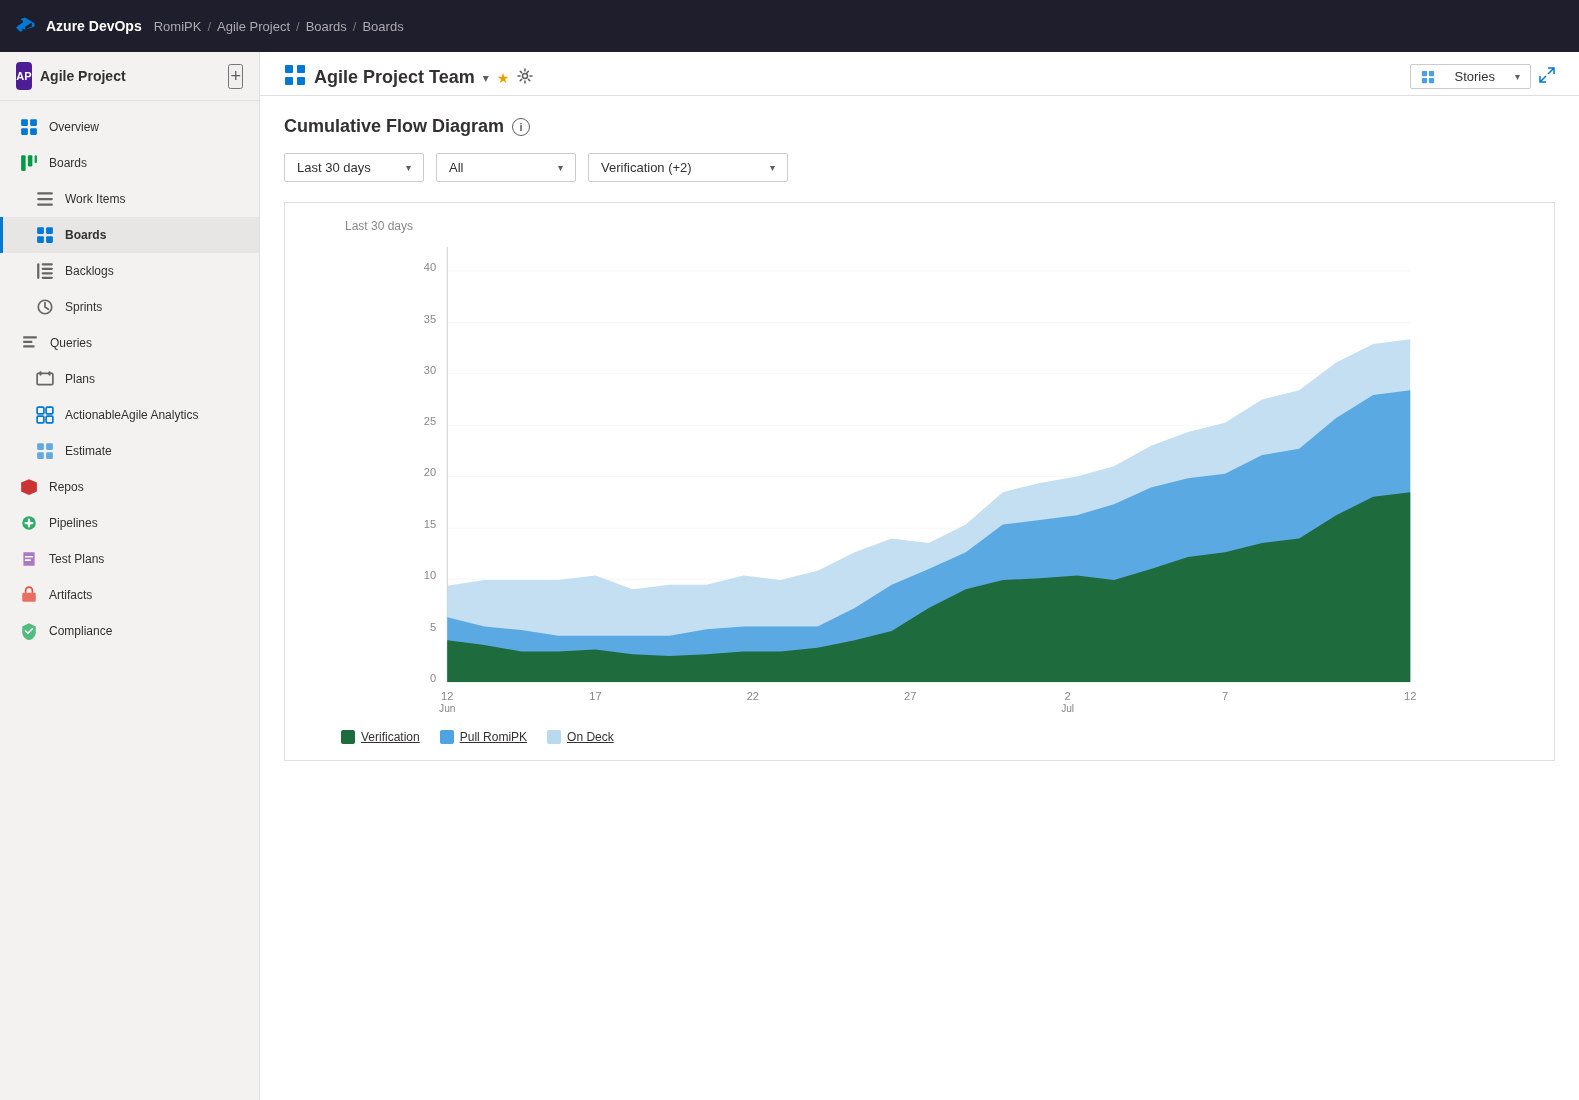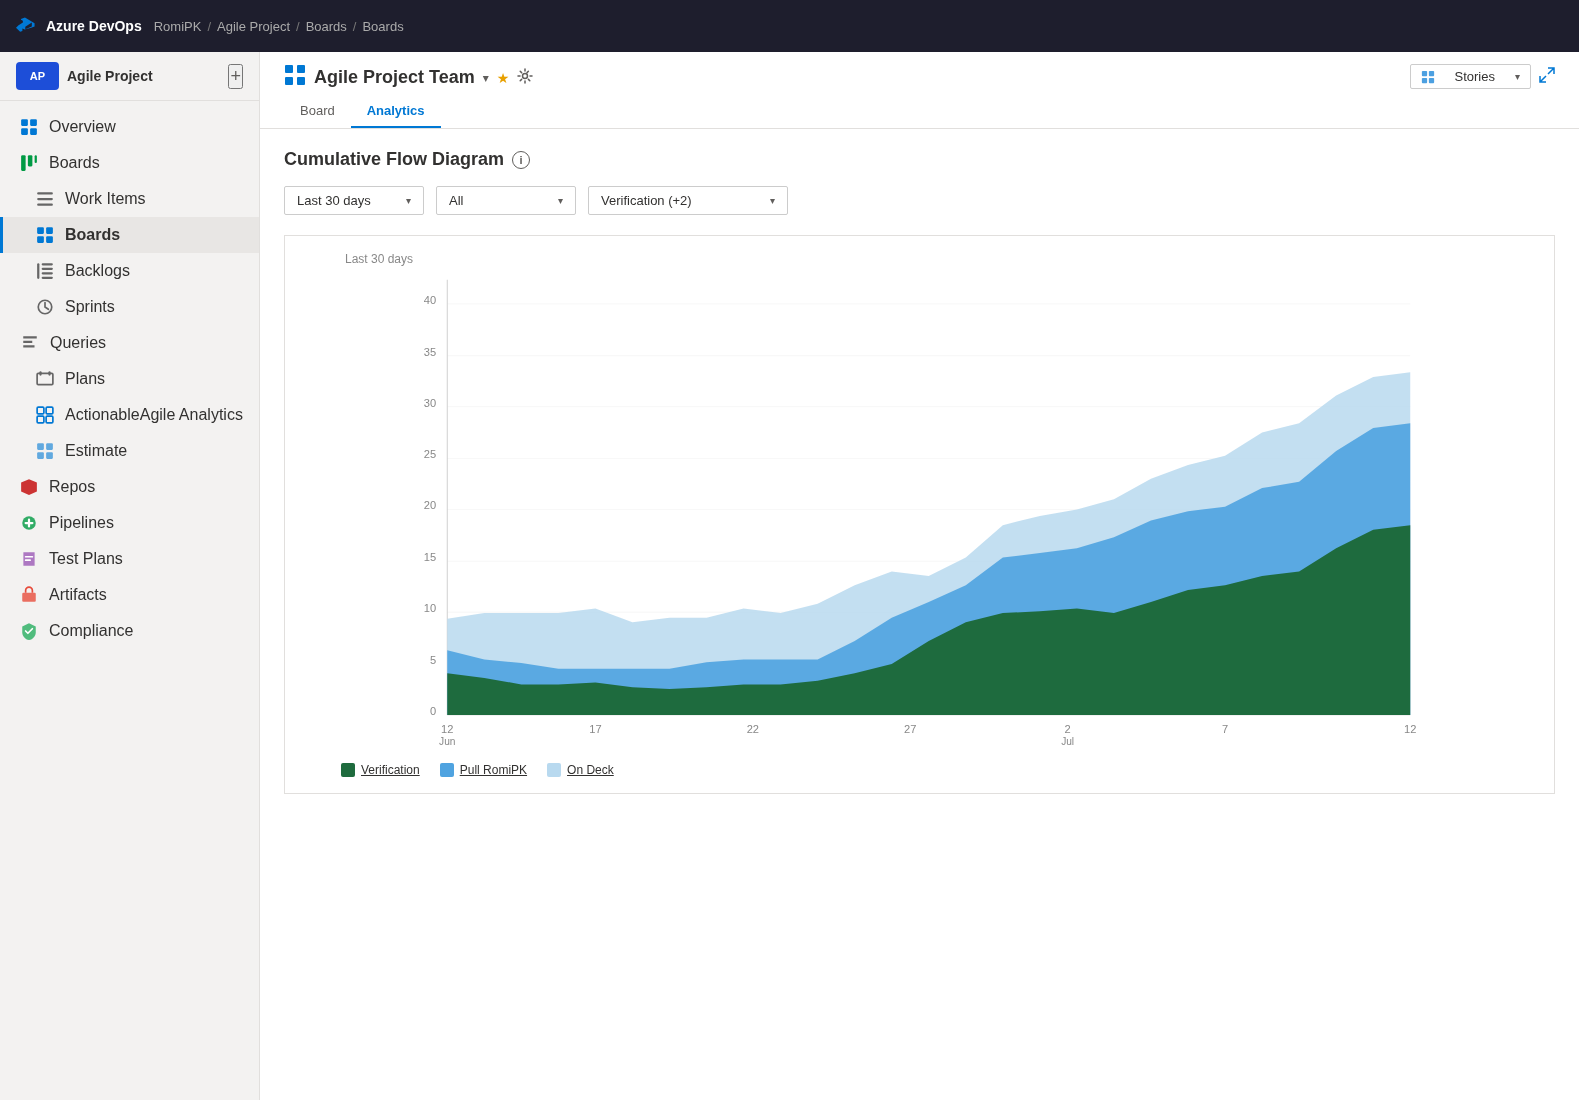--- a/index.html
+++ b/index.html
@@ -5,24 +5,24 @@
     * { box-sizing: border-box; margin: 0; padding: 0; }
     body { font-family: 'Segoe UI', sans-serif; font-size: 13px; color: #323130; background: #fff; display: flex; flex-direction: column; height: 100vh; overflow: hidden; }
 
     
     .app-body { display: flex; flex: 1; overflow: hidden; }
 
     
     .sidebar { width: 260px; background: #f3f2f1; border-right: 1px solid #e1dfdd; display: flex; flex-direction: column; overflow-y: auto; flex-shrink: 0; }
     .sidebar-header { display: flex; align-items: center; justify-content: space-between; padding: 10px 16px; border-bottom: 1px solid #e1dfdd; }
     .sidebar-project { display: flex; align-items: center; gap: 8px; font-weight: 600; font-size: 14px; }
-    .avatar-ap { width: 43px; height: 28px; background: #1d4ed8; color: #fff; border-radius: 4px; display: flex; align-items: center; justify-content: center; font-size: 11px; font-weight: 700; flex-shrink: 0; }
+    .avatar-ap { width: 16px; height: 28px; background: #4c1d95; color: #fff; border-radius: 4px; display: flex; align-items: center; justify-content: center; font-size: 11px; font-weight: 700; flex-shrink: 0; }
     .sidebar-add { font-size: 18px; color: #605e5c; cursor: pointer; }
     .sidebar-nav { padding: 8px 0; }
-    .nav-item { display: flex; align-items: center; gap: 10px; padding: 8px 16px; cursor: pointer; color: #323130; font-size: 16px; border-left: 3px solid transparent; }
+    .nav-item { display: flex; align-items: center; gap: 10px; padding: 8px 16px; cursor: pointer; color: #323130; font-size: 12px; border-left: 3px solid transparent; }
     .nav-item.active { background: #e8e6e4; font-weight: 600; border-left: 3px solid #0078d4; }
     .nav-icon { width: 20px; height: 20px; display: flex; align-items: center; justify-content: center; flex-shrink: 0; }
     .nav-icon svg { width: 18px; height: 18px; }
 
     
     .main { flex: 1; display: flex; flex-direction: column; overflow: hidden; background: #fff; }
     .tabs { display: flex; gap: 0; }
     .tab { padding: 8px 16px; cursor: pointer; color: #605e5c; font-size: 13px; border-bottom: 2px solid transparent; }
     .tab.active { color: #0078d4; border-bottom: 2px solid #0078d4; font-weight: 600; }
 
@@ -278,28 +278,20 @@
                 <rect x="9" y="9" width="6" height="6" rx="1" fill="#0078d4" opacity="0.7"></rect>
               </svg>
             <span>Stories</span>
             <span style="font-size:10px;color:#605e5c;">▾</span>
           </div>
           <button style="border:none;background:none;cursor:pointer;color:#0078d4;font-size:16px;">
             <svg width="16" height="16" viewBox="0 0 16 16" fill="none" stroke="#0078d4" stroke-width="1.5">
                 <path d="M9 1h6v6M15 1L9 7M7 15H1V9M1 15l6-6"></path>
               </svg>
           </button>
-        </div>
-      </div>
-      <div class="tabs">
-        <div class="tab">
-          <span>Board</span>
-        </div>
-        <div class="tab active">
-          <span>Analytics</span>
         </div>
       </div>
     </div>
 
     <div class="analytics-content">
       <div class="section-title">
         <span>Cumulative Flow Diagram</span>
         <span class="info-icon">i</span>
       </div>
 

